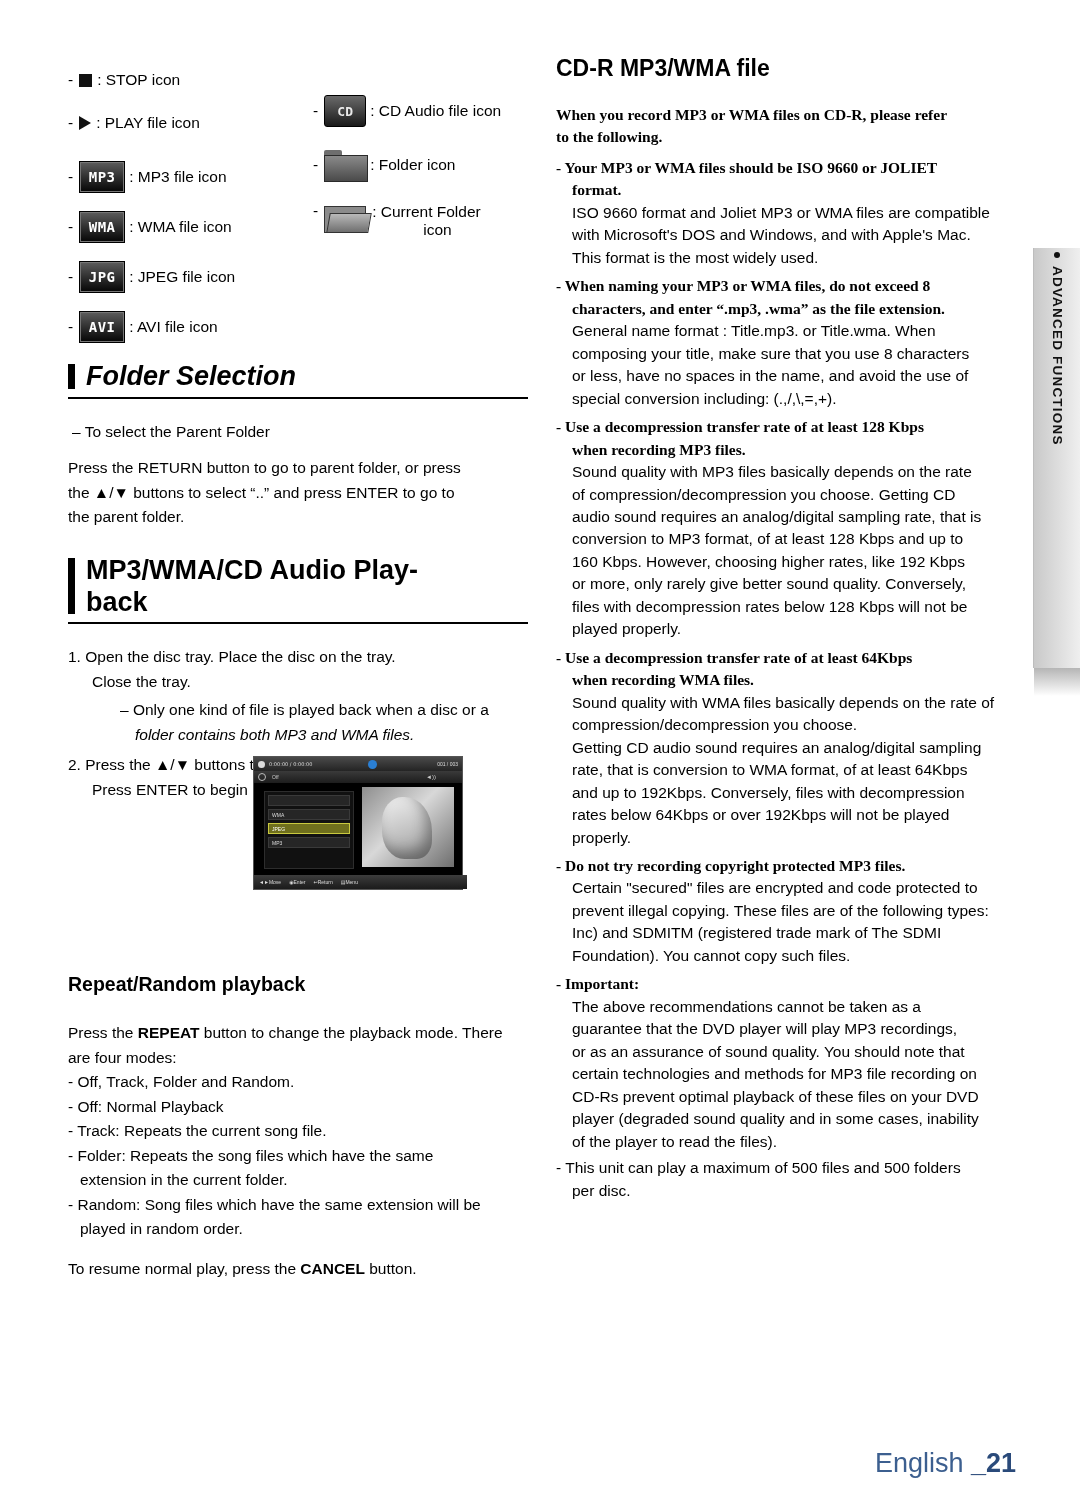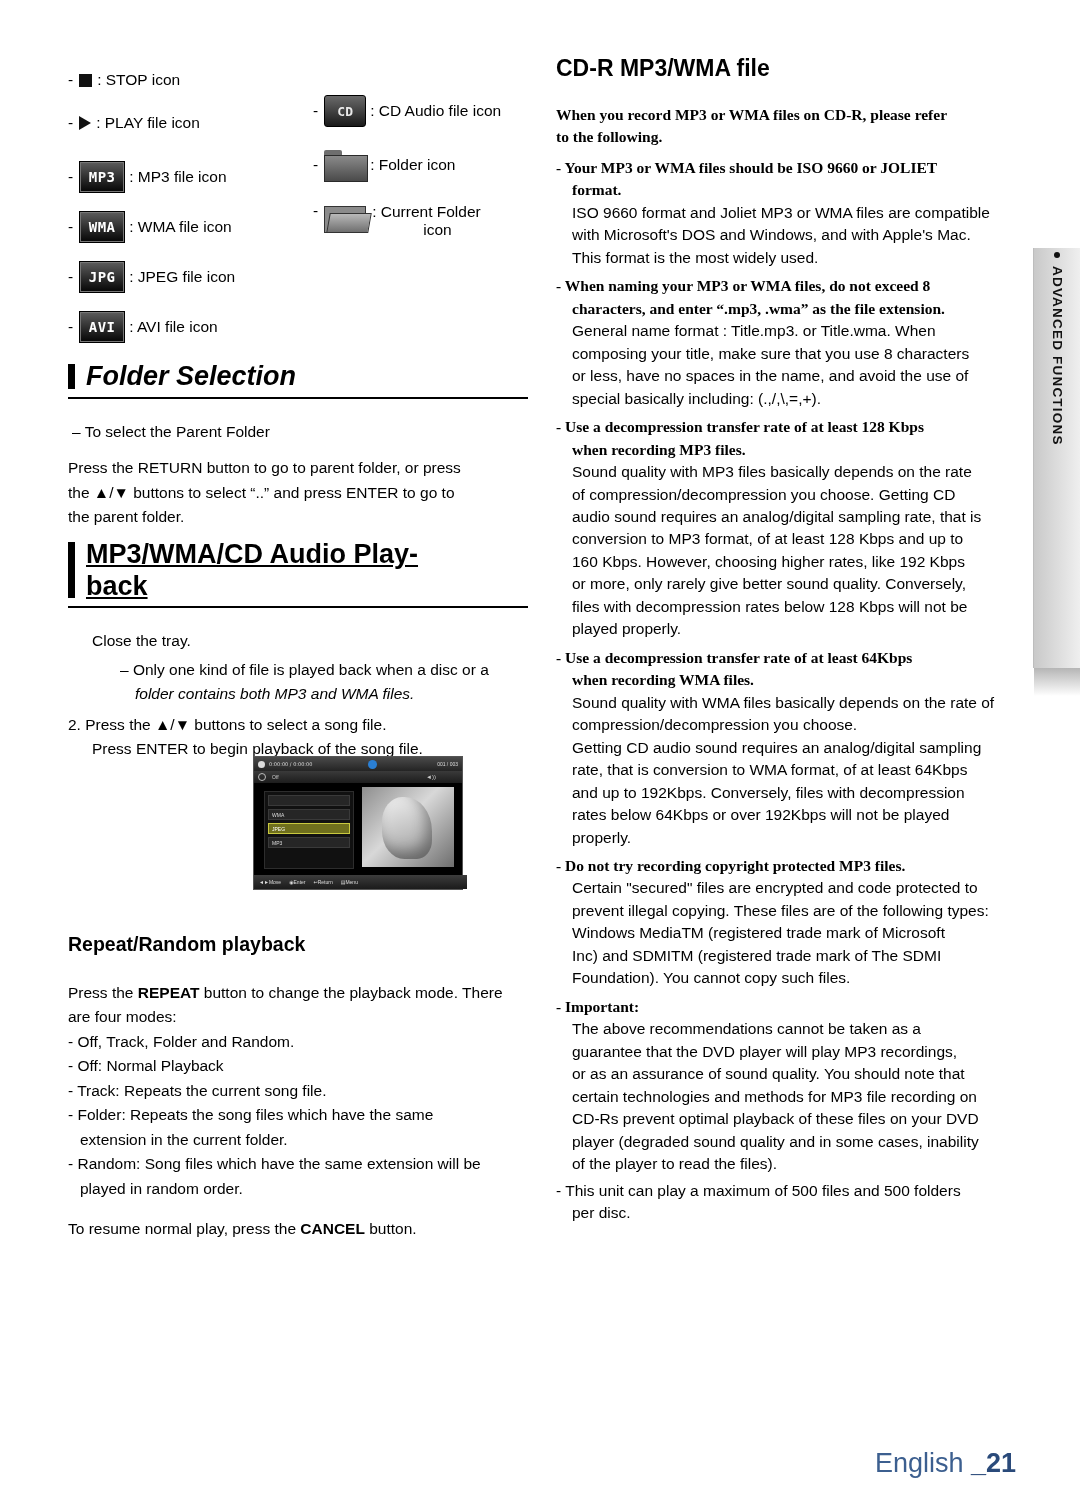--- a/index.html
+++ b/index.html
@@ -231,26 +231,27 @@
 
     <div class="body-text" style="margin-top:22px;">
       <div class="p" style="margin-left:4px;">–  To select the Parent Folder</div>
       <div class="p" style="margin-top:14px;">Press the RETURN button to go to parent folder, or press</div>
       <div class="p">
         <span>the </span><span>▲/▼</span><span> buttons to select “..” and press ENTER to go to</span>
       </div>
       <div class="p">the parent folder.</div>
     </div>
 
-    <h2 class="sec" style="margin-top:10px;text-decoration:underline;">
+    <h2 class="sec" style="margin-top:26px;">
       <span style="display:block;">MP3/WMA/CD Audio Play-</span>
       <span style="display:block;">back</span>
     </h2>
 
     <div class="body-text" style="margin-top:22px;">
+      <div class="p num">1.  Open the disc tray. Place the disc on the tray.</div>
       <div class="p" style="margin-left:24px;">Close the tray.</div>
       <div class="p" style="margin-left:52px;margin-top:6px;">–   Only one kind of file is played back when a disc or a</div>
       <div class="p" style="margin-left:67px;font-style:italic;">folder contains both MP3 and WMA files.</div>
       <div class="p" style="margin-top:8px;">
         <span>2.  Press the </span><span>▲/▼</span><span> buttons to select a song file.</span>
       </div>
       <div class="p" style="margin-left:24px;">Press ENTER to begin playback of the song file.</div>
     </div>
 
     <h3 class="sub" style="margin-top:172px;">Repeat/Random playback</h3>
@@ -317,21 +318,21 @@
       <div class="r-text r-ind">with Microsoft's DOS and Windows, and with Apple's Mac.</div>
       <div class="r-text r-ind">This format is the most widely used.</div>
     </div>
 
     <div class="r-block" style="margin-top:6px;">
       <div class="r-bold">- When naming your MP3 or WMA files, do not exceed 8</div>
       <div class="r-bold r-ind">characters, and enter “.mp3, .wma” as the file extension.</div>
       <div class="r-text r-ind">General name format : Title.mp3. or Title.wma. When</div>
       <div class="r-text r-ind">composing your title, make sure that you use 8 characters</div>
       <div class="r-text r-ind">or   less, have no spaces in the name, and avoid the use of</div>
-      <div class="r-text r-ind">special basically including: (.,/,\,=,+).</div>
+      <div class="r-text r-ind">special conversion including: (.,/,\,=,+).</div>
     </div>
 
     <div class="r-block" style="margin-top:6px;">
       <div class="r-bold">- Use a decompression transfer rate of at least 128 Kbps</div>
       <div class="r-bold r-ind">when recording MP3 files.</div>
       <div class="r-text r-ind">Sound quality with MP3 files basically depends on the rate</div>
       <div class="r-text r-ind">of   compression/decompression you choose. Getting CD</div>
       <div class="r-text r-ind">audio   sound requires an analog/digital sampling rate, that is</div>
       <div class="r-text r-ind">conversion to MP3 format, of at least 128 Kbps and up to</div>
       <div class="r-text r-ind">160   Kbps. However, choosing higher rates, like 192 Kbps</div>
@@ -349,21 +350,20 @@
       <div class="r-text r-ind">rate, that is conversion to WMA format, of at least 64Kbps</div>
       <div class="r-text r-ind">and up to 192Kbps. Conversely, files with decompression</div>
       <div class="r-text r-ind">rates below 64Kbps or over 192Kbps will not be played</div>
       <div class="r-text r-ind">properly.</div>
     </div>
 
     <div class="r-block" style="margin-top:6px;">
       <div class="r-bold">- Do not try recording copyright protected MP3 files.</div>
       <div class="r-text r-ind">Certain "secured" files are encrypted and code protected to</div>
       <div class="r-text r-ind">prevent illegal copying. These files are of the following types:</div>
-      <div class="r-text r-ind">Windows MediaTM (registered trade mark of Microsoft</div>
       <div class="r-text r-ind">Inc) and   SDMITM (registered trade mark of The SDMI</div>
       <div class="r-text r-ind">Foundation). You cannot copy such files.</div>
     </div>
 
     <div class="r-block" style="margin-top:6px;">
       <div class="r-bold">- Important:</div>
       <div class="r-text r-ind">The above recommendations cannot be taken as a</div>
       <div class="r-text r-ind">guarantee that the DVD player will play MP3 recordings,</div>
       <div class="r-text r-ind">or as an assurance of sound quality. You should note that</div>
       <div class="r-text r-ind">certain technologies and methods for MP3 file recording on</div>

